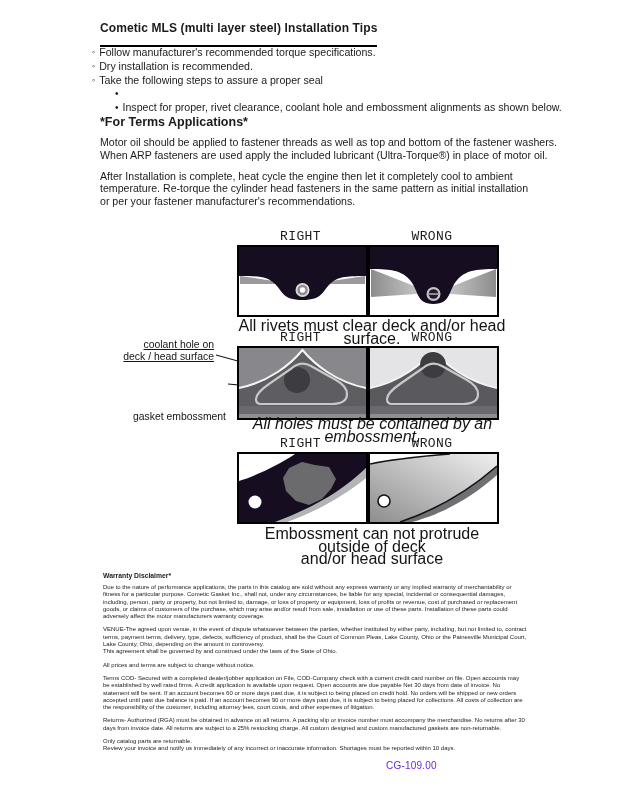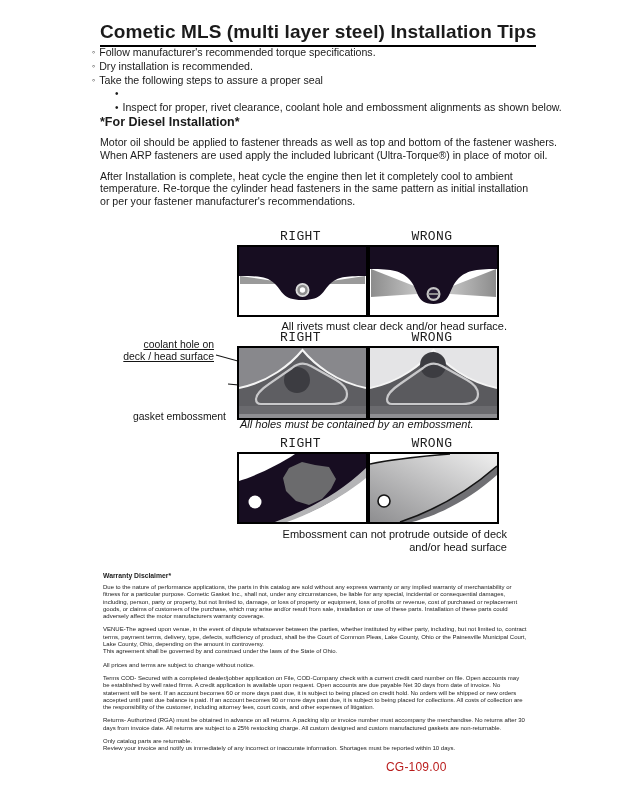--- a/index.html
+++ b/index.html
@@ -5,59 +5,59 @@
   html,body{margin:0;padding:0;}
   body{
     width:618px;height:800px;background:#ffffff;
     font-family:"Liberation Sans","DejaVu Sans",sans-serif;
     color:#1b1b1b;-webkit-font-smoothing:antialiased;
   }
   .page{position:relative;width:618px;height:800px;overflow:hidden;background:#fff;}
 
   .title{
     position:absolute;left:100px;top:21px;margin:0;
-    font-size:19px;font-weight:bold;letter-spacing:.1px;
-    border-bottom:2px solid #000;padding-bottom:2px;display:inline-block;
+    font-size:12px;font-weight:bold;letter-spacing:.1px;
+    border-bottom:2px solid #000;padding-bottom:10px;display:inline-block;
   }
 
   .tips{position:absolute;left:92px;top:46px;font-size:10.6px;line-height:12.9px;width:470px;}
   .tip{display:flex;align-items:baseline;}
   .tip .m1{font-size:9px;margin-right:4px;position:relative;top:-1px;}
   .tip .m2{font-size:10px;margin-right:4px;}
   .tip.sub{margin-left:23px;}
 
   .diesel{position:absolute;left:100px;top:115px;width:462px;}
   .diesel h2{margin:0 0 7px 0;font-size:12.5px;font-weight:bold;}
   .diesel p{margin:0 0 8px 0;font-size:10.6px;line-height:12.8px;white-space:pre-line;}
 
   .dg-col{display:inline-block;vertical-align:top;width:127px;text-align:center;font-family:Liberation Mono, monospace;}
   .dg-col + .dg-col{}
   .dg-head{font-size:13px;letter-spacing:.4px;color:#1c1c1c;margin-bottom:1px;}
   .panel{width:127px;height:68px;border:2px solid #000;display:block;background:#fff;}
   .panel svg{display:block;width:127px;height:68px;}
   .panel.tall, .panel.tall svg{height:70px;}
-  .caption{font-size:11px;line-height:12.5px;color:#141414;white-space:pre-line;text-align:right;}
+  .caption{font-size:16px;line-height:12.5px;color:#141414;white-space:pre-line;text-align:center;}
 
   .row1{position:absolute;left:237px;top:229px;width:270px;}
   .row1 .caption{margin-top:3px;}
   .row2{position:absolute;left:110px;top:330px;width:395px;height:102px;}
   .row2-cols{position:absolute;left:127px;top:0;}
   .row2 .caption{position:absolute;left:130px;top:88px;font-style:italic;}
   .ann{position:absolute;font-size:10.4px;line-height:11.8px;text-align:right;color:#151515;white-space:pre-line;}
   .ann.coolant{left:0;top:9px;width:104px;text-decoration:underline;}
   .ann.emboss{left:0;top:49px;width:116px;margin-top:32px;}
   .leader{position:absolute;left:0;top:0;pointer-events:none;}
   .row3{position:absolute;left:237px;top:436px;width:270px;}
   .row3 .caption{margin-top:4px;}
 
   .disclaimer{position:absolute;left:103px;top:572px;width:424px;color:#222;}
   .disclaimer h3{margin:0 0 5px 0;font-size:6.8px;font-weight:bold;}
   .disclaimer p{margin:0 0 6px 0;font-size:6px;line-height:7.3px;white-space:pre-line;}
 
-  .footer-code{position:absolute;left:386px;top:760px;font-size:12px;color:#b91c1c;letter-spacing:.2px;}
+  .footer-code{position:absolute;left:386px;top:760px;font-size:10px;color:#6d28d9;letter-spacing:.2px;}
 </style>
 </head>
 <body>
 
 <div class="page">
 
   <h1 class="title">Cometic MLS (multi layer steel) Installation Tips</h1>
 
   <div class="tips">
     <div class="tip">
@@ -75,21 +75,21 @@
     <div class="tip sub">
       <span class="m2">•</span>
     </div>
     <div class="tip sub">
       <span class="m2">•</span>
       <span>Inspect for proper, rivet clearance, coolant hole and embossment alignments as shown below.</span>
     </div>
   </div>
 
   <div class="diesel">
-    <h2>*For Diesel Installation*</h2>
+    <h2>*For Terms Applications*</h2>
     <p>Motor oil should be applied to fastener threads as well as top and bottom of the fastener washers.
 When ARP fasteners are used apply the included lubricant (Ultra-Torque®) in place of motor oil.</p>
     <p>After Installation is complete, heat cycle the engine then let it completely cool to ambient
 temperature. Re-torque the cylinder head fasteners in the same pattern as initial installation
 or per your fastener manufacturer's recommendations.</p>
   </div>
 
   <div class="row1">
     <div class="dg-col">
       <div class="dg-head">RIGHT</div>

